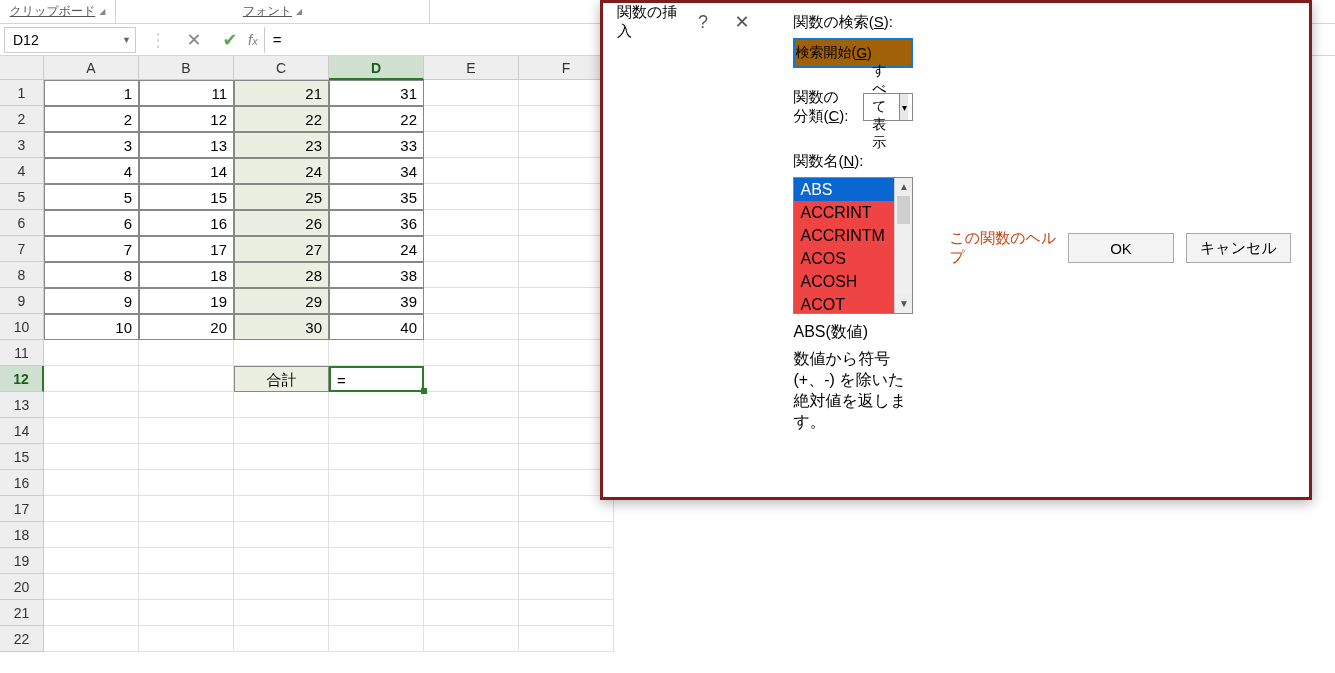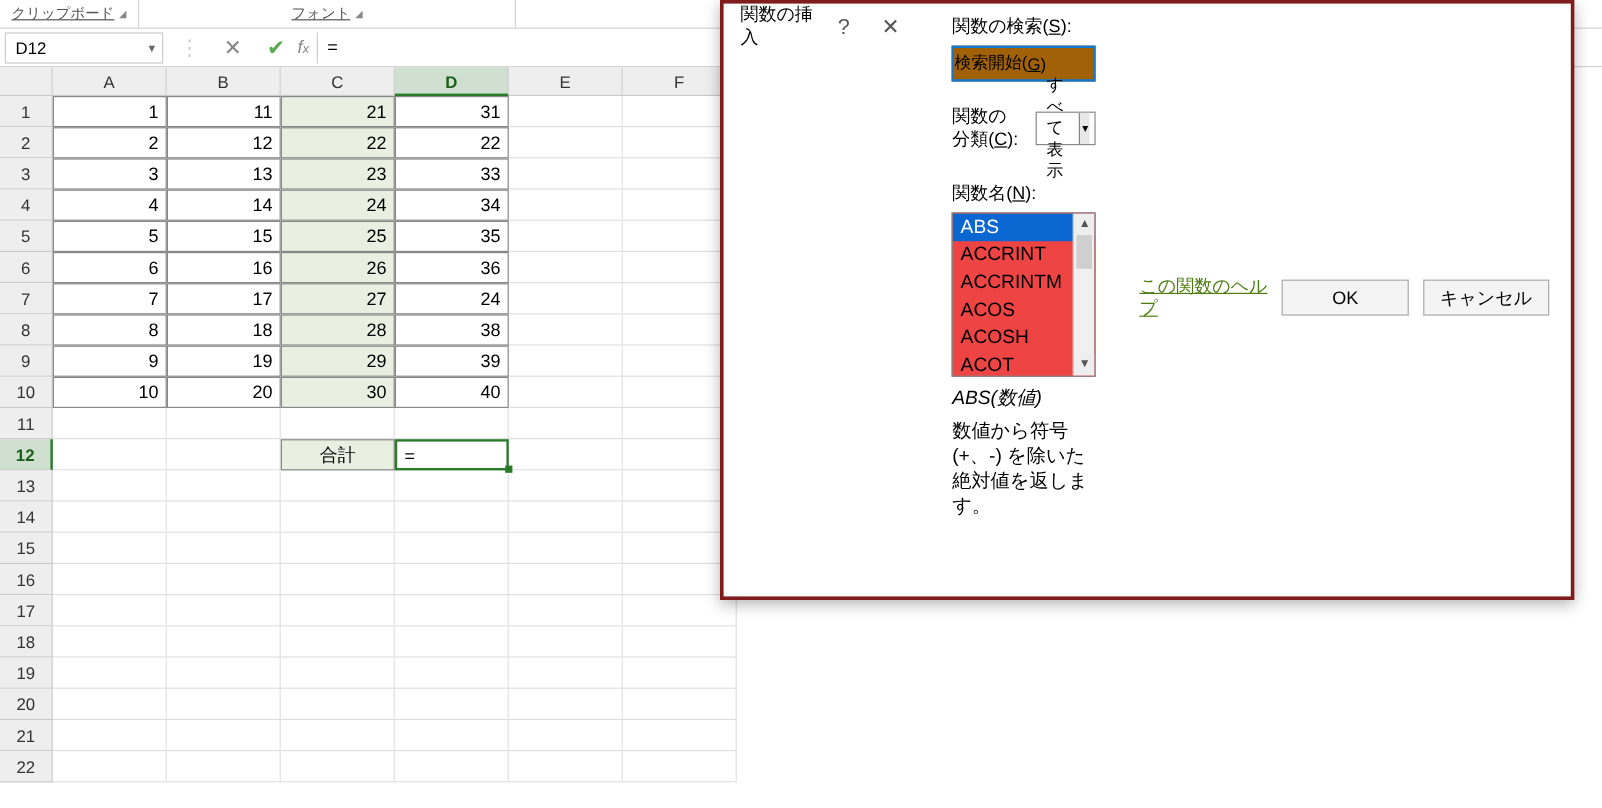--- a/index.html
+++ b/index.html
@@ -48,24 +48,24 @@
 .cat-row { display: flex; align-items: center; gap: 10px; margin: 14px 0; }
 .cat-select { flex: 1; border: 1px solid #888; height: 28px; display: flex; align-items: center; justify-content: space-between; padding: 0 4px 0 8px; background: #fff; }
 .cat-dd { width: 22px; height: 26px; background: #e8e8e8; border-left: 1px solid #888; display: flex; align-items: center; justify-content: center; font-size: 10px; }
 .fn-list { border: 1px solid #888; height: 162px; background: #ef4444; overflow: hidden; position: relative; }
 .fn-item { height: 23px; padding: 0 6px; line-height: 23px; font-size: 16px; }
 .fn-item.sel { background: #0a66d0; color: #fff; }
 .fn-scroll { position: absolute; right: 0; top: 0; bottom: 0; width: 18px; background: #f0f0f0; border-left: 1px solid #ccc; }
 .fn-scroll .arr { height: 18px; text-align: center; font-size: 10px; line-height: 18px; color: #555; background: #eee; }
 .fn-scroll .thumb { height: 28px; background: #cfcfcf; margin: 0 2px; }
 .fn-desc { margin-top: 8px; }
-.fn-sig { font-size: 16px; margin-bottom: 6px; font-style: italic; }
+.fn-sig { font-size: 16px; margin-bottom: 6px; }
 .fn-txt { font-size: 16px; margin-bottom: 60px; }
 .dlg-footer { display: flex; align-items: center; padding: 10px 18px 14px; }
-.help-link { color: #4d7c0f; text-decoration: underline; font-size: 15px; }
+.help-link { color: #c2410c; font-size: 15px; }
 .dlg-footer .spacer { flex: 1; }
 .dlg-btn { width: 120px; height: 30px; border: 1px solid #aaa; background: #f4f4f4; margin-left: 12px; font-size: 15px; display:flex; align-items:center; justify-content:center; }
 .underlined { text-decoration: underline; }
 </style>
 </head>
 <body>
 
 <div class="ribbon-row">
   <div class="ribbon-group" style="width:116px">
     <span class="ribbon-label">クリップボード</span>

